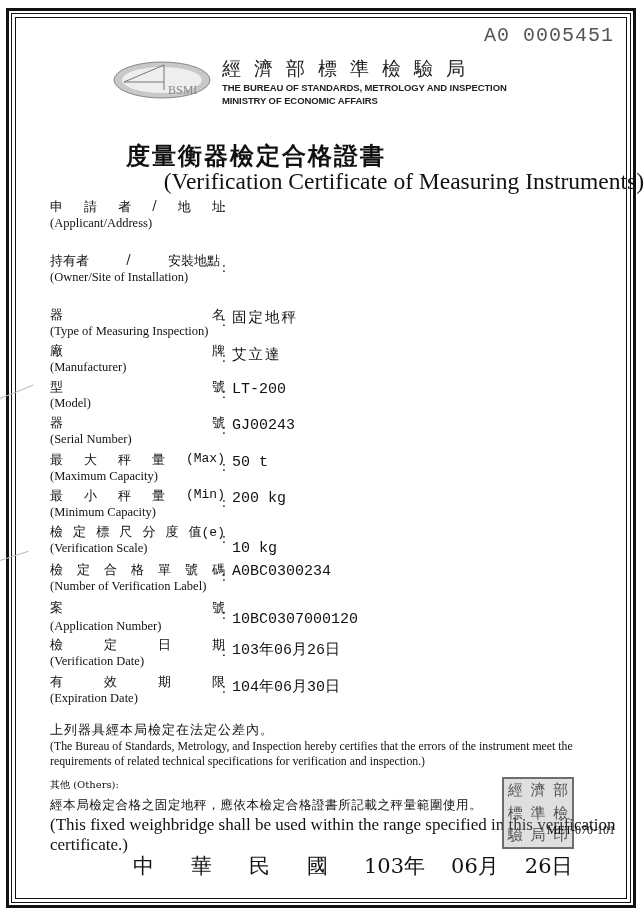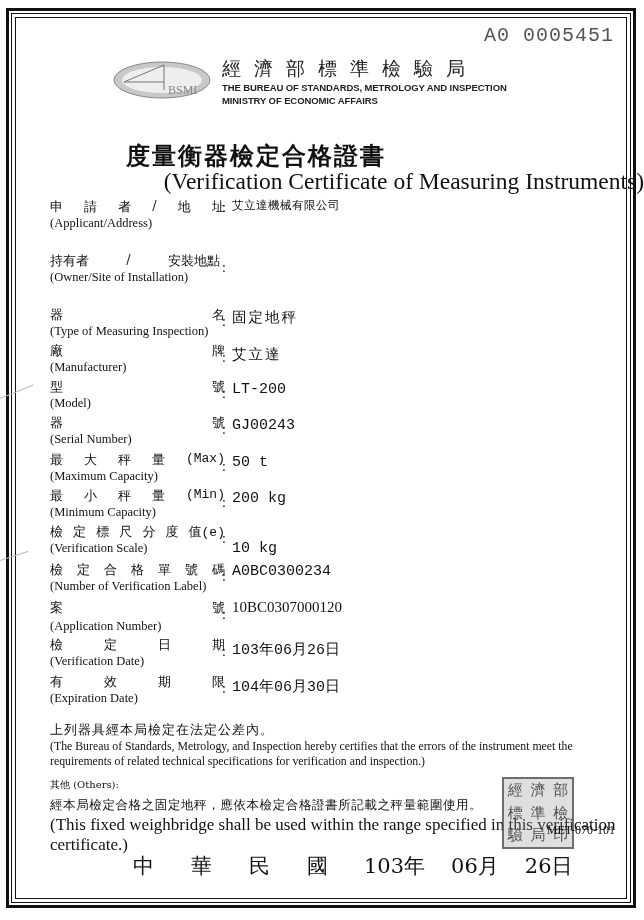--- a/index.html
+++ b/index.html
@@ -109,21 +109,20 @@
         <span>申</span>
         <span>請</span>
         <span>者</span>
         <span>/</span>
         <span>地</span>
         <span>址</span>
       </div>
       <div class="lbl-en" style="top: 18px;">(Applicant/Address)</div>
       <div class="colon" style="top: 2px;">:</div>
       <div class="val small" style="top: -2px;">
-        <div>艾立達機械有限公司</div>
       </div>
     </div>
     <div class="row" style="top: 252px;">
       <div class="lbl-cn" style="width: 170px;">
         <span>持有者</span>
         <span>/</span>
         <span>安裝地點</span>
       </div>
       <div class="lbl-en" style="top: 18px;">(Owner/Site of Installation)</div>
       <div class="colon" style="top: 8px;">:</div>
@@ -219,21 +218,21 @@
       <div class="colon" style="top: 8px;">:</div>
       <div class="val" style="top: 2px;">A0BC0300234</div>
     </div>
     <div class="row" style="top: 599px;">
       <div class="lbl-cn">
         <span>案</span>
         <span>號</span>
       </div>
       <div class="lbl-en" style="top: 20px;">(Application Number)</div>
       <div class="colon" style="top: 8px;">:</div>
-      <div class="val" style="top: 0; font-family: Liberation Serif, serif;">10BC0307000120</div>
+      <div class="val" style="top: 12px;">10BC0307000120</div>
     </div>
     <div class="row" style="top: 636px;">
       <div class="lbl-cn">
         <span>檢</span>
         <span>定</span>
         <span>日</span>
         <span>期</span>
       </div>
       <div class="lbl-en" style="top: 18px;">(Verification Date)</div>
       <div class="colon" style="top: 8px;">:</div>

